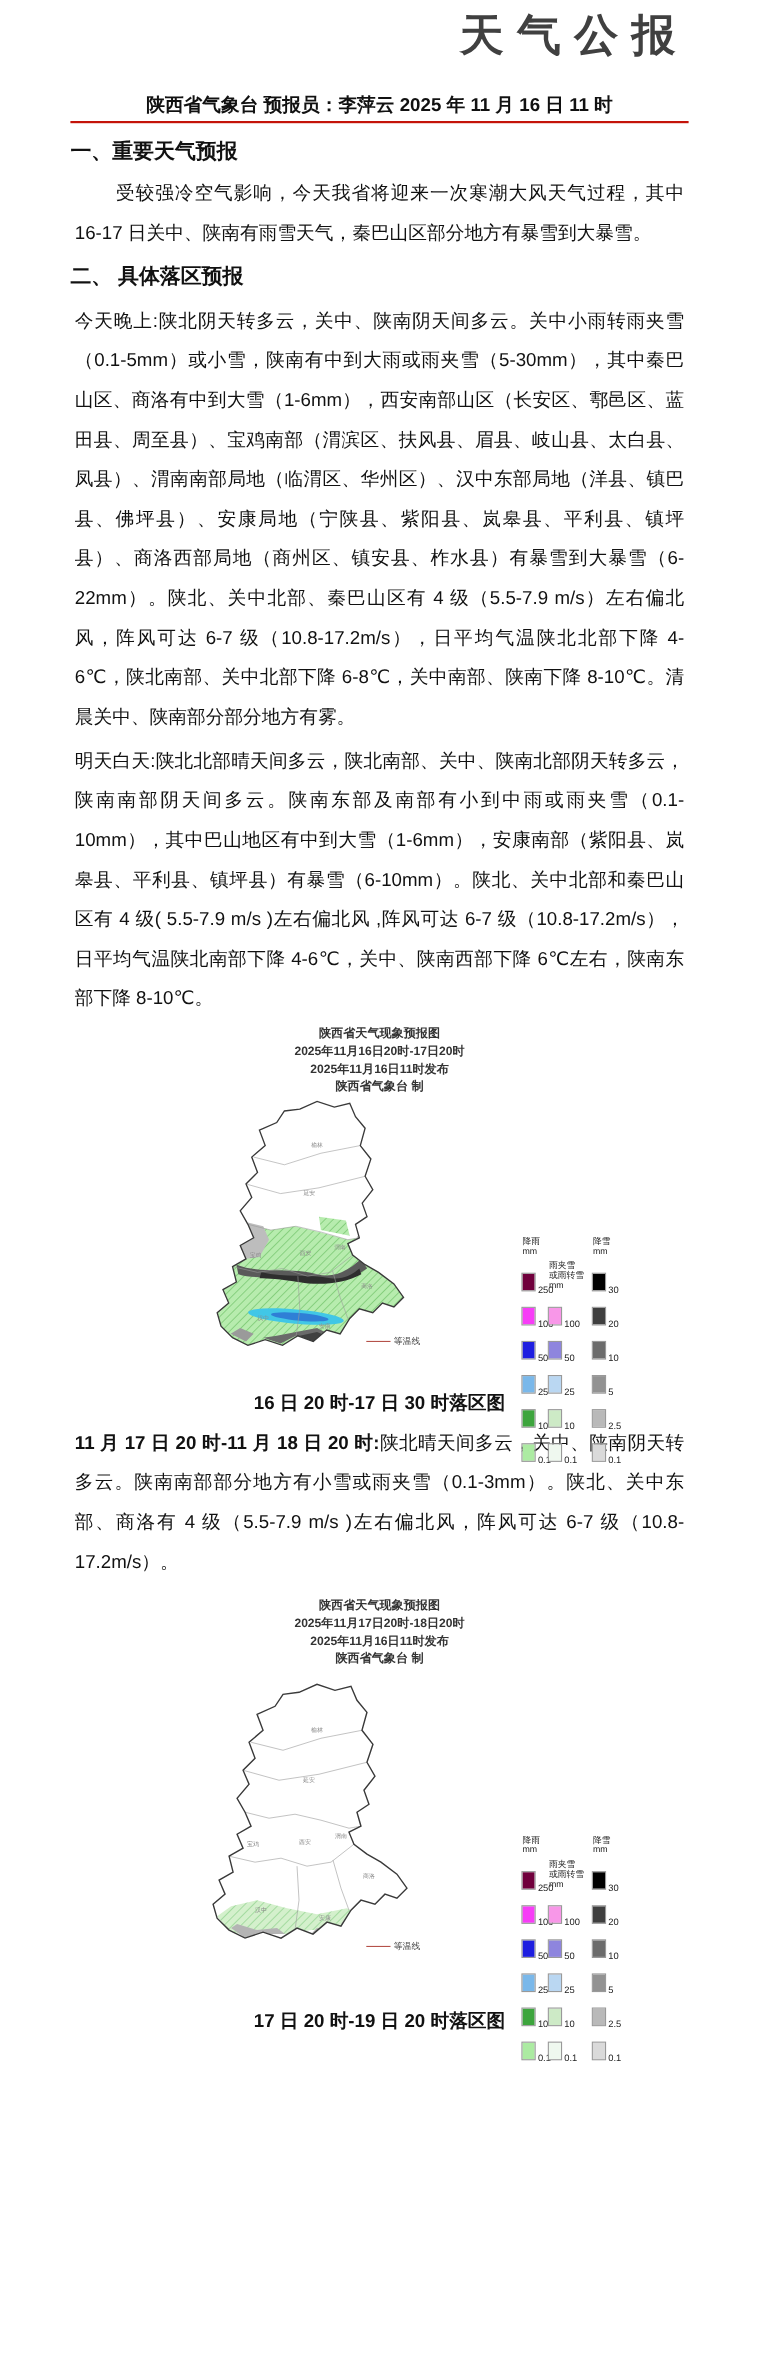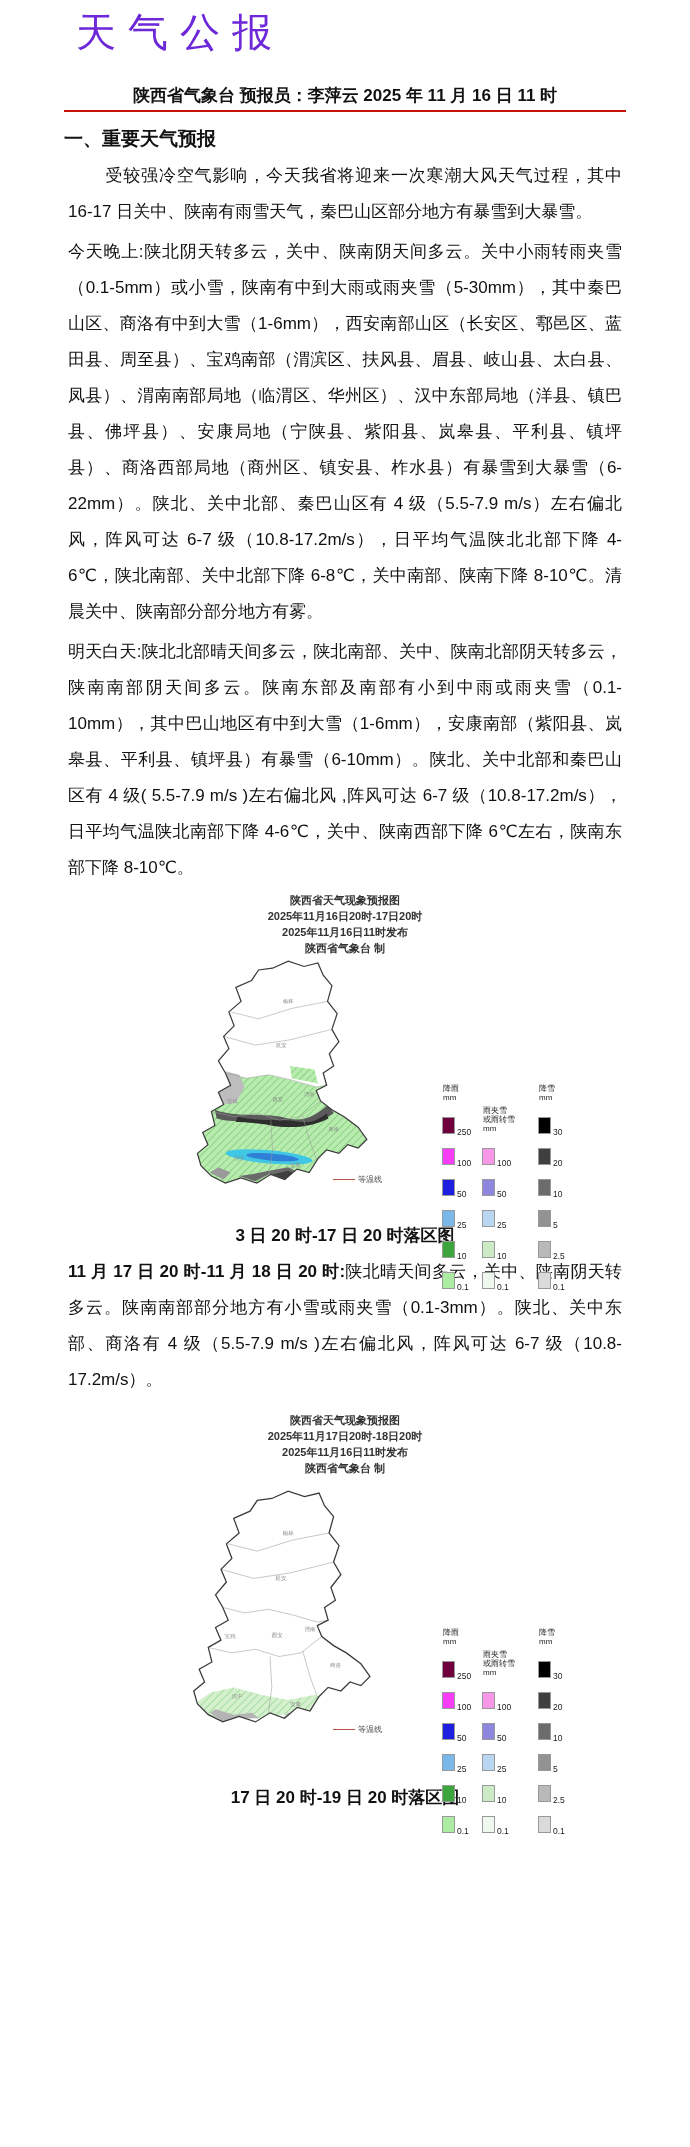--- a/index.html
+++ b/index.html
@@ -2,39 +2,39 @@
 <html><head>
 <meta charset="utf-8">
 <style>
   html,body{margin:0;padding:0;}
   body{
     width:690px;height:2147px;overflow:hidden;background:#ffffff;
     font-family:"Liberation Sans","DejaVu Sans",sans-serif;color:#111;
   }
   .content{padding:0 64px;}
   .doc-title{
-    margin:4px 0 0;text-align:left;color:#6d28d9;font-weight:normal;
+    margin:4px 0 0;text-align:right;color:#404040;font-weight:bold;
     font-size:40px;line-height:56px;letter-spacing:12px;text-indent:12px;
   }
   .header-line{
     margin-top:26px;text-align:center;font-weight:bold;font-size:17px;line-height:20px;
     padding-bottom:4px;border-bottom:2px solid #c41309;
   }
   h2{font-size:19px;line-height:30px;margin:12px 0 0;font-weight:bold;}
   h2.s2{margin:0;line-height:36px;}
   p.body{margin:4px;font-size:17px;line-height:36px;text-align:justify;}
   p.indent{text-indent:2.2em;}
   p.body b{font-weight:bold;}
   
   .map-fig{margin:6px auto 0;}
   .map-titles{text-align:center;font-size:11px;line-height:16px;color:#333;font-weight:600;}
   .map-canvas{position:relative;width:420px;height:262px;margin:0 auto;}
   .map-canvas.tall{height:292px;}
   .map-canvas svg{position:absolute;left:46px;top:0;width:218px;height:100%;}
-  .legend{position:absolute;right:0;top:128px;display:flex;gap:24px;align-items:flex-end;}
+  .legend{position:absolute;right:0;top:128px;display:flex;gap:8px;align-items:flex-end;}
   .map-canvas.tall .legend{top:152px;}
   .lcol{display:flex;flex-direction:column;align-items:flex-start;}
   .ltitle,.lunit{font-size:8px;line-height:9px;color:#222;white-space:nowrap;align-self:flex-start;}
   .lrow{position:relative;width:11px;height:15px;margin-top:16px;text-align:right;}
   .sw{position:absolute;left:0;top:0;width:11px;height:15px;display:block;outline:0.5px solid #999;}
   .lv{position:absolute;left:14px;bottom:-4px;font-size:8.5px;line-height:9px;font-style:normal;color:#222;white-space:nowrap;}
   .iso{position:absolute;left:198px;top:218px;display:flex;align-items:center;gap:3px;}
   .map-canvas.tall .iso{top:248px;}
   .iso-line{display:block;width:22px;height:1.5px;}
   .iso-lbl{font-size:8px;color:#444;white-space:nowrap;}
@@ -48,20 +48,21 @@
 
 <div class="content">
 
   <h1 class="doc-title">天气公报</h1>
 
   <div class="header-line">陕西省气象台  预报员：李萍云  2025 年 11 月 16 日 11 时</div>
 
   <h2>一、重要天气预报</h2>
   <p class="body indent">受较强冷空气影响，今天我省将迎来一次寒潮大风天气过程，其中 16-17 日关中、陕南有雨雪天气，秦巴山区部分地方有暴雪到大暴雪。</p>
 
+  <h2 class="s2">二、 具体落区预报</h2>
   <p class="body">今天晚上:陕北阴天转多云，关中、陕南阴天间多云。关中小雨转雨夹雪（0.1-5mm）或小雪，陕南有中到大雨或雨夹雪（5-30mm），其中秦巴山区、商洛有中到大雪（1-6mm），西安南部山区（长安区、鄠邑区、蓝田县、周至县）、宝鸡南部（渭滨区、扶风县、眉县、岐山县、太白县、凤县）、渭南南部局地（临渭区、华州区）、汉中东部局地（洋县、镇巴县、佛坪县）、安康局地（宁陕县、紫阳县、岚皋县、平利县、镇坪县）、商洛西部局地（商州区、镇安县、柞水县）有暴雪到大暴雪（6-22mm）。陕北、关中北部、秦巴山区有 4 级（5.5-7.9 m/s）左右偏北风，阵风可达 6-7 级（10.8-17.2m/s），日平均气温陕北北部下降 4-6℃，陕北南部、关中北部下降 6-8℃，关中南部、陕南下降 8-10℃。清晨关中、陕南部分部分地方有雾。</p>
   <p class="body">明天白天:陕北北部晴天间多云，陕北南部、关中、陕南北部阴天转多云，陕南南部阴天间多云。陕南东部及南部有小到中雨或雨夹雪（0.1-10mm），其中巴山地区有中到大雪（1-6mm），安康南部（紫阳县、岚皋县、平利县、镇坪县）有暴雪（6-10mm）。陕北、关中北部和秦巴山区有 4 级( 5.5-7.9 m/s )左右偏北风 ,阵风可达 6-7 级（10.8-17.2m/s），日平均气温陕北南部下降 4-6℃，关中、陕南西部下降 6℃左右，陕南东部下降 8-10℃。</p>
 
   <div class="map-fig">
     <div class="map-titles">
       <div>陕西省天气现象预报图</div>
       <div>2025年11月16日20时-17日20时</div>
       <div>2025年11月16日11时发布</div>
       <div>陕西省气象台  制</div>
     </div>
@@ -194,21 +195,21 @@
               <i class="sw" style="background: rgb(218, 218, 218);"></i>
               <em class="lv">0.1</em>
             </div>
         </div>
       </div>
       <div class="iso">
         <i class="iso-line" style="background: rgb(181, 82, 74);"></i>
         <span class="iso-lbl">等温线</span>
       </div>
     </div>
-    <p class="caption">3 日 20 时-17 日 20 时落区图</p>
+    <p class="caption">16 日 20 时-17 日 30 时落区图</p>
   </div>
 
   <p class="body p1718"><b>11 月 17 日 20 时-11 月 18 日 20 时:</b><span>陕北晴天间多云，关中、陕南阴天转多云。陕南南部部分地方有小雪或雨夹雪（0.1-3mm）。陕北、关中东部、商洛有 4 级（5.5-7.9 m/s )左右偏北风，阵风可达 6-7 级（10.8-17.2m/s）。</span></p>
 
   <div class="map-fig" style="margin-top:14px;">
     <div class="map-titles">
       <div>陕西省天气现象预报图</div>
       <div>2025年11月17日20时-18日20时</div>
       <div>2025年11月16日11时发布</div>
       <div>陕西省气象台  制</div>

